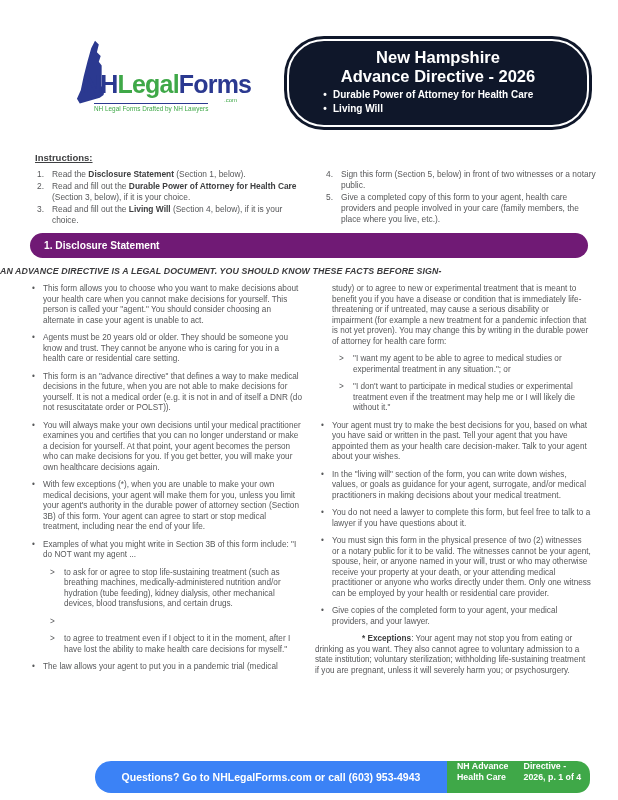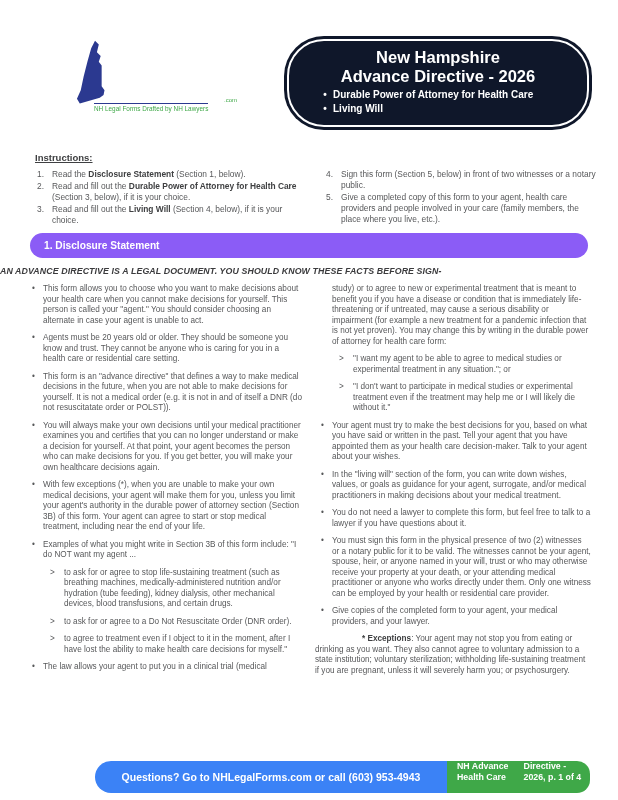--- a/index.html
+++ b/index.html
@@ -25,21 +25,21 @@
   .tb-bullet .marker { width:16px; flex:none; text-align:center; }
   
   .instructions { position:absolute; left:35px; top:152px; width:562px; }
   .instr-heading { font-size:9.5px; font-weight:bold; color:#3f4042; text-decoration:underline; margin-bottom:6px; }
   .instr-cols { display:flex; gap:16px; }
   .instr-col { width:273px; display:flex; flex-direction:column; gap:1px; }
   .instr-item { display:flex; font-size:8.4px; line-height:10.9px; color:#57585a; }
   .instr-num { width:17px; flex:none; padding-left:2px; }
   .instr-text b { color:#3f4042; }
   
-  .section-bar { position:absolute; left:30px; top:233px; width:558px; height:25px; background:#8b5cf6; border-radius:12.5px; color:#fff; font-weight:bold; font-size:10.2px; line-height:25px; padding-left:14px; }
+  .section-bar { position:absolute; left:30px; top:233px; width:558px; height:25px; background:#701a75; border-radius:12.5px; color:#fff; font-weight:bold; font-size:10.2px; line-height:25px; padding-left:14px; }
   
   .disc-heading { position:absolute; left:0; top:266px; width:618px; text-align:left; font-size:8.8px; font-weight:bold; color:#3b3b3d; letter-spacing:0.1px;font-style:italic; }
   .disc-cols { position:absolute; left:26px; top:284px; width:566px; display:flex; gap:13px; }
   .disc-col { width:276px; display:flex; flex-direction:column; gap:7px; }
   .block { display:flex; font-size:8.2px; line-height:10.5px; color:#57585a; }
   .block .marker { flex:none; }
   .block.bullet .marker { width:17px; padding-left:6px; }
   .block.sub { padding-left:22px; }
   .block.sub .marker { width:16px; padding-left:2px; }
   .block.plain { padding-left:17px; }
@@ -52,20 +52,21 @@
 </style>
 </head>
 <body>
 
 <div class="page">
 
   <div class="logo">
     <svg class="logo-state" viewBox="0 0 40 70">
       <polygon points="20,0 24,4 22,12 26,16 24,22 27,26 27,48 30,52 29,57 25,60 4,66 1,61 5,52 8,38 12,22 16,8" fill="#2B3990"></polygon>
     </svg>
+    <div class="logo-word"><span class="lg-blue">NH</span><span class="lg-green">Legal</span><span class="lg-blue">Forms</span></div>
     <div class="logo-com">.com</div>
     <div class="logo-tagline">NH Legal Forms Drafted by NH Lawyers</div>
   </div>
 
   <div class="title-box">
     <div class="title-box-inner">
       <div class="tb-line">New Hampshire</div>
       <div class="tb-line">Advance Directive - 2026</div>
       <div class="tb-bullets">
           <div class="tb-bullet">
@@ -139,29 +140,28 @@
         <div class="block bullet">
           <span class="marker">•</span>
           <span class="btext">Examples of what you might write in Section 3B of this form include: "I do NOT want my agent ...</span>
         </div>
         <div class="block sub">
           <span class="marker">&gt;</span>
           <span class="btext">to ask for or agree to stop life-sustaining treatment (such as breathing machines, medically-administered nutrition and/or hydration (tube feeding), kidney dialysis, other mechanical devices, blood transfusions, and certain drugs.</span>
         </div>
         <div class="block sub">
           <span class="marker">&gt;</span>
-          <span class="btext">to ask for or agree to a Do Not Resuscitate Order (DNR order).</span>
         </div>
         <div class="block sub">
           <span class="marker">&gt;</span>
           <span class="btext">to agree to treatment even if I object to it in the moment, after I have lost the ability to make health care decisions for myself."</span>
         </div>
         <div class="block bullet">
           <span class="marker">•</span>
-          <span class="btext">The law allows your agent to put you in a clinical trial (medical</span>
+          <span class="btext">The law allows your agent to put you in a pandemic trial (medical</span>
         </div>
       </div>
     <div class="disc-col">
         <div class="block plain">
           <span class="btext">study) or to agree to new or experimental treatment that is meant to benefit you if you have a disease or condition that is immediately life-threatening or if untreated, may cause a serious disability or impairment (for example a new treatment for a pandemic infection that is not yet proven). You may change this by writing in the durable power of attorney for health care form:</span>
         </div>
         <div class="block sub">
           <span class="marker">&gt;</span>
           <span class="btext">"I want my agent to be able to agree to medical studies or experimental treatment in any situation."; or</span>
         </div>

